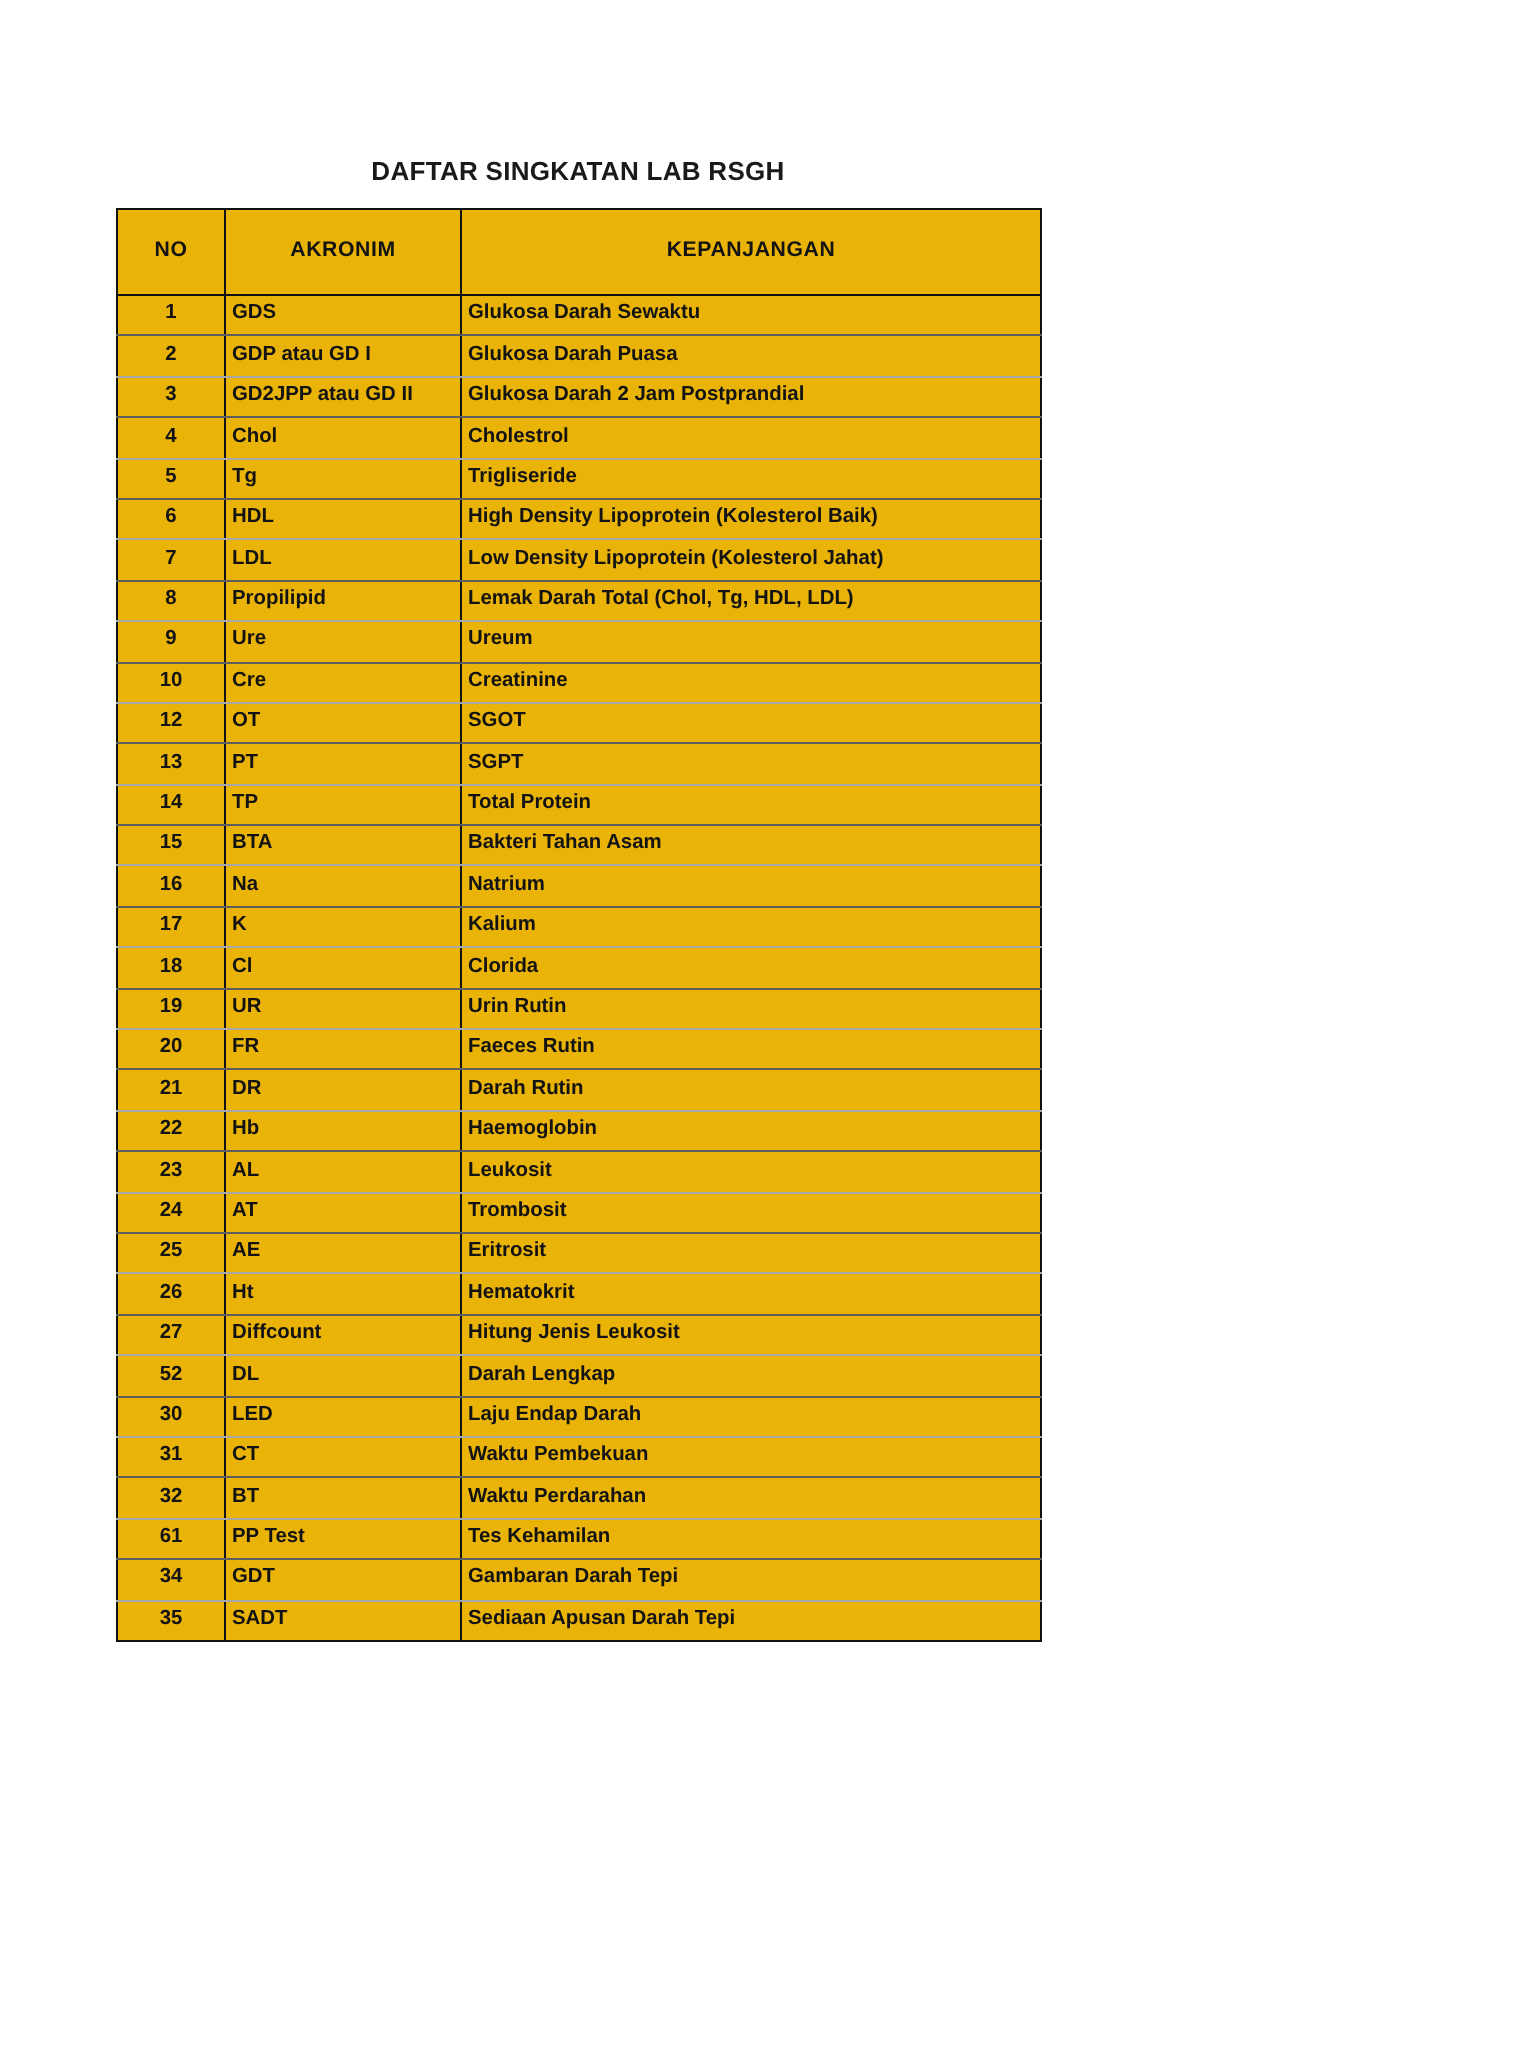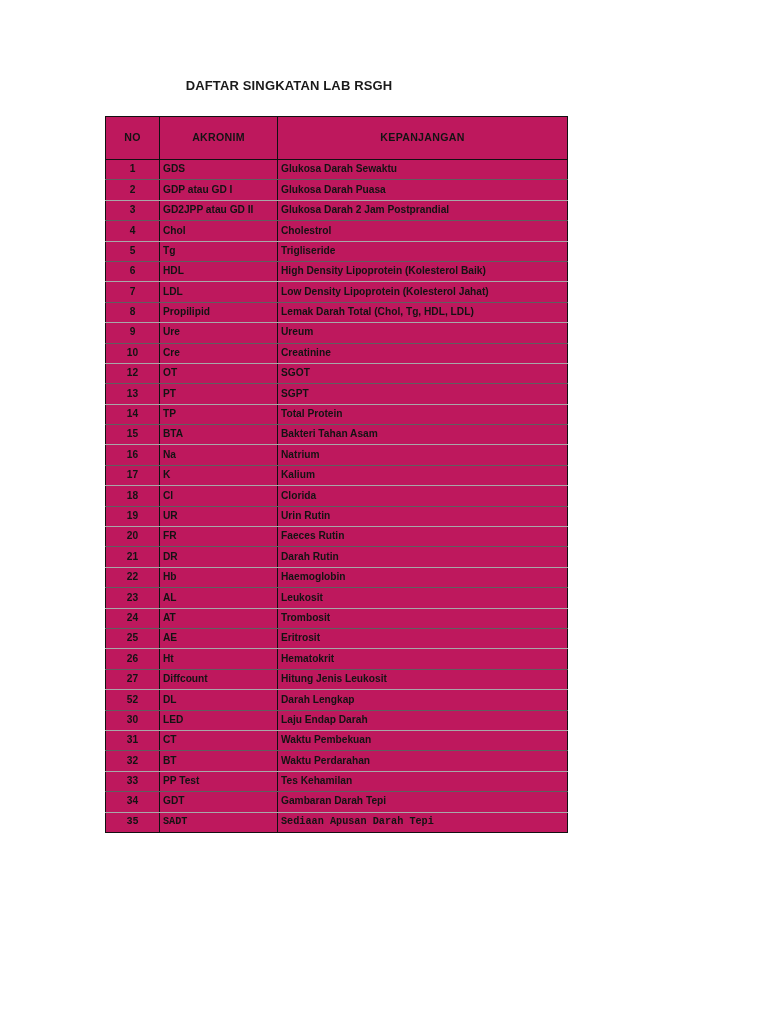--- a/index.html
+++ b/index.html
@@ -34,26 +34,25 @@
     font-weight: bold;
     letter-spacing: 0.15px;
     color: #1a1a1a;
     white-space: nowrap;
   }
 
   
   .abbr-table {
     position: absolute;
     left: 58px;
-    top: 116px;
+    top: 104px;
     width: 462px;
     border-collapse: collapse;
     table-layout: fixed;
-    background: #be185d;
-    margin-left: 47px;
+    background: #eab308;
   }
 
   .abbr-table col.c-no      { width: 54px; }
   .abbr-table col.c-acronym { width: 118px; }
   .abbr-table col.c-full    { width: 290px; }
 
   .abbr-table th,
   .abbr-table td {
     border-left: 1.1px solid #111111;
     border-right: 1.1px solid #111111;
@@ -87,21 +86,20 @@
   }
   
   .abbr-table tbody tr:nth-child(odd) td {
     border-bottom-color: #5f5f5f;
   }
   .abbr-table tbody tr:nth-child(even) td {
     border-bottom-color: #a8a8a8;
   }
   .abbr-table tbody tr:last-child td {
     border-bottom: 1.4px solid #111111;
-    font-family: Liberation Mono, monospace;
   }
 
   .abbr-table td.cell-no {
     text-align: center;
     padding: 0 1px;
     font-weight: bold;
   }
   .abbr-table td.cell-acronym,
   .abbr-table td.cell-full {
     text-align: left;
@@ -273,21 +271,21 @@
           <td class="cell-no">31</td>
           <td class="cell-acronym">CT</td>
           <td class="cell-full">Waktu Pembekuan</td>
         </tr>
         <tr>
           <td class="cell-no">32</td>
           <td class="cell-acronym">BT</td>
           <td class="cell-full">Waktu Perdarahan</td>
         </tr>
         <tr>
-          <td class="cell-no">33</td>
+          <td class="cell-no">61</td>
           <td class="cell-acronym">PP Test</td>
           <td class="cell-full">Tes Kehamilan</td>
         </tr>
         <tr>
           <td class="cell-no">34</td>
           <td class="cell-acronym">GDT</td>
           <td class="cell-full">Gambaran Darah Tepi</td>
         </tr>
         <tr>
           <td class="cell-no">35</td>

